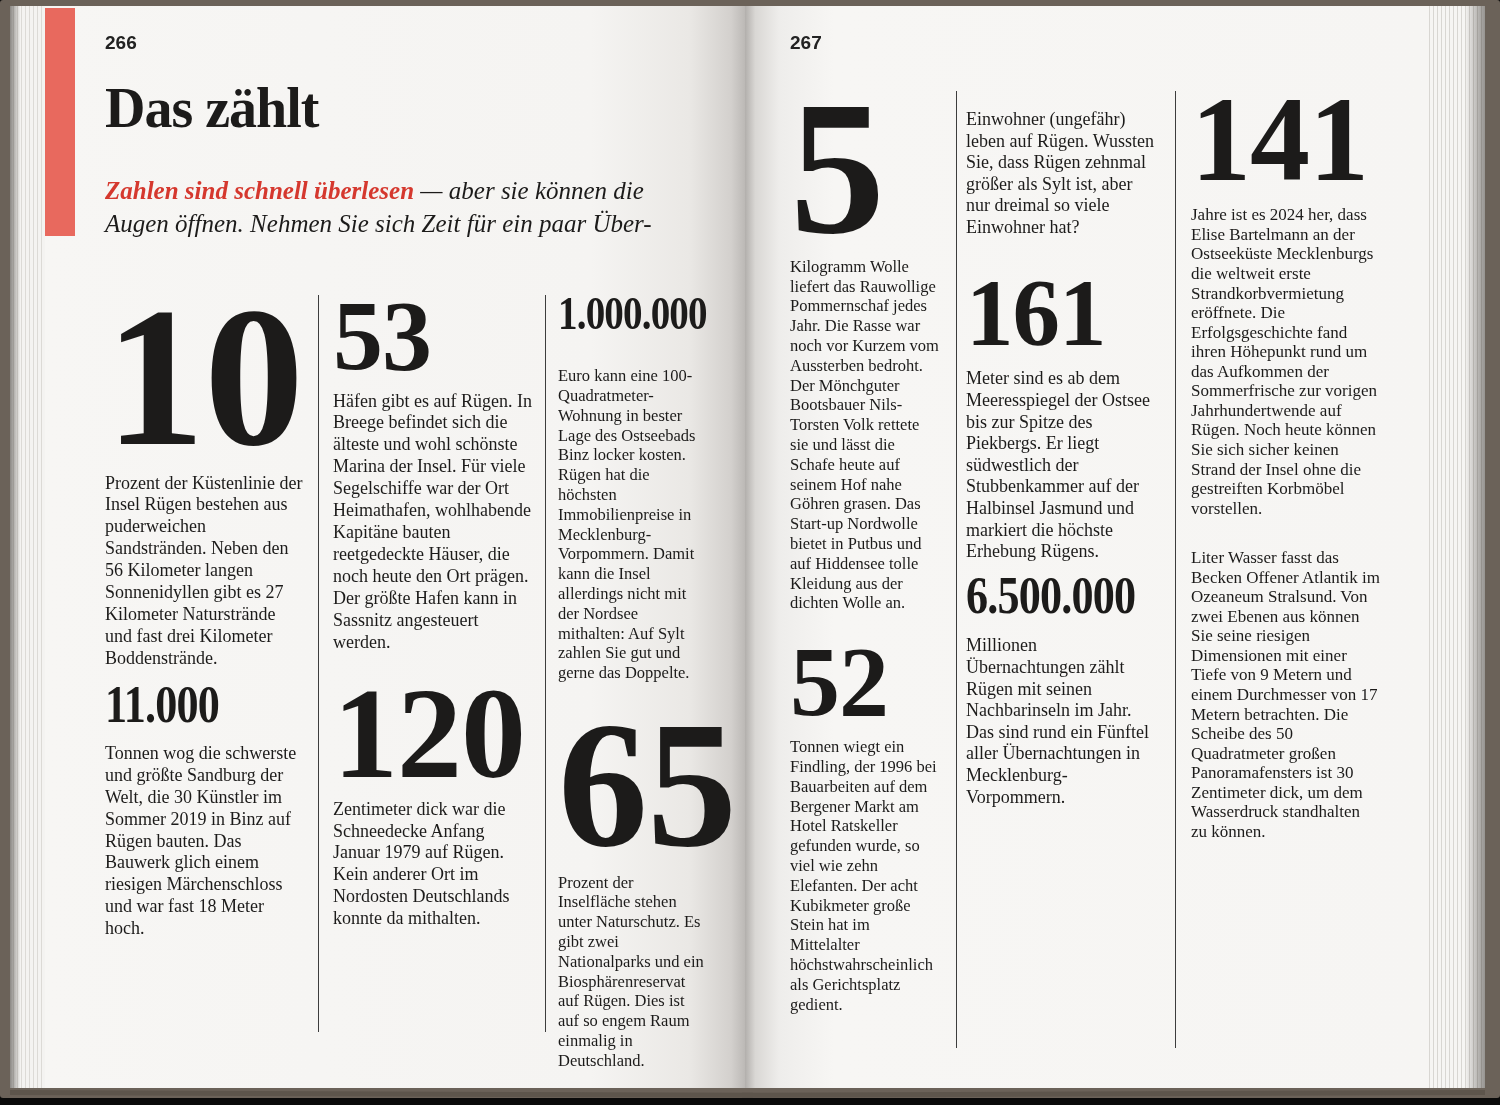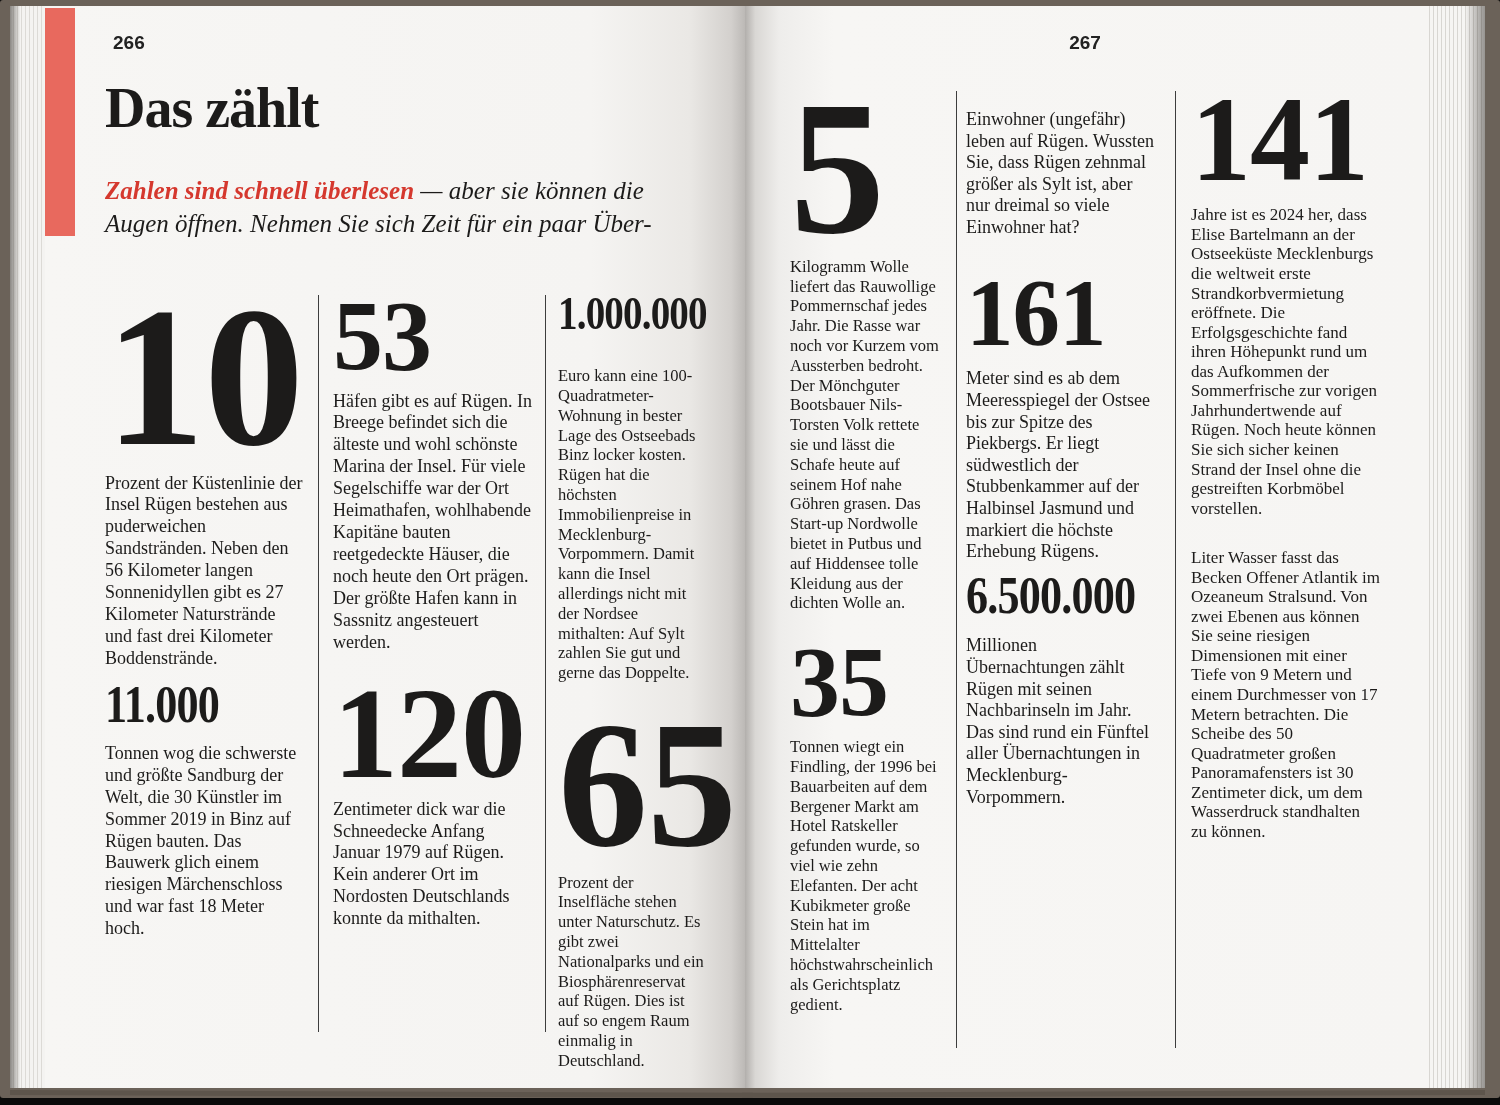--- a/index.html
+++ b/index.html
@@ -15,21 +15,21 @@
       linear-gradient(to left,rgba(35,30,25,.45) 0,rgba(35,30,25,0) 35%),
       repeating-linear-gradient(to left,#f6f5f3 0 3px,#d8d6d2 3px 4px);}
   .page{position:relative;height:100%;box-sizing:border-box;}
   .page.pleft{width:700px;background:linear-gradient(to right,#f7f6f4 0,#f5f4f2 78%,#eae8e5 92%,#d3d0cd 98%,#bcb9b6 100%);}
   .page.pright{flex:1;background:linear-gradient(to right,#b2afac 0,#d9d7d4 1.5%,#eeedeb 5%,#f7f6f4 13%,#f6f5f3 100%);}
 
   .accent-bar{position:absolute;left:0;top:2px;width:30px;height:228px;background:var(--accent,#e8695e);}
 
   .pagenum{font-family:"Liberation Sans",sans-serif;font-weight:bold;font-size:19px;color:#222;}
   .pl-head{padding:26px 50px 0 60px;}
-  .pl-head .pagenum{display:block;margin-left:8px;}
+  .pl-head .pagenum{display:block;}
   .title{margin-top:26px;font-size:56px;font-weight:bold;letter-spacing:-1px;line-height:1;}
   .intro{margin-top:22px;font-size:25px;line-height:1.34;font-style:italic;}
   .intro .red{color:var(--red,#d5382e);font-weight:bold;}
 
   .cols{display:flex;align-items:flex-start;}
   .cols-left{margin-left:60px;height:737px;margin-top:54px;}
   .cols-right{margin-left:45px;height:957px;margin-top:37px;}
   .col{height:100%;box-sizing:border-box;}
   .col + .col{border-left:1px solid #3d3d3d;}
 
@@ -41,21 +41,21 @@
   .c6{flex:1;padding-left:15px;padding-right:48px;}
 
   .num{font-weight:bold;line-height:.82;letter-spacing:-1px;white-space:nowrap;}
   .sq{display:inline-block;transform:scaleX(.85);transform-origin:0 50%;}
   .txt{margin:0;}
   .c1 .txt,.c2 .txt{font-size:18px;line-height:1.22;}
   .c3 .txt,.c4 .txt{font-size:16.5px;line-height:1.2;}
   .c5 .txt{font-size:18px;line-height:1.2;}
   .c6 .txt{font-size:17px;line-height:1.15;}
 
-  .pr-head{padding:26px 48px 0 45px;text-align:center;}
+  .pr-head{padding:26px 48px 0 45px;text-align:left;}
 
   .base{position:absolute;left:10px;right:15px;bottom:8px;height:8px;}
   .base .half{position:absolute;top:1px;width:50.4%;height:5px;background:#5d554c;}
   .base .half.l{left:0;transform:rotate(.22deg);transform-origin:left center;}
   .base .half.r{right:0;transform:rotate(-.22deg);transform-origin:right center;}
 </style>
 </head>
 <body>
 
 <div class="scene">
@@ -114,21 +114,21 @@
         <span class="pagenum">267</span>
       </div>
 
       <div class="cols cols-right">
         <div class="col c4">
           <div class="stat">
             <div class="num" style="font-size:190px">5</div>
             <p class="txt" style="margin-top:10px">Kilogramm Wolle liefert das Rauwollige Pommernschaf jedes Jahr. Die Rasse war noch vor Kurzem vom Aussterben bedroht. Der Mönchguter Bootsbauer Nils-Torsten Volk rettete sie und lässt die Schafe heute auf seinem Hof nahe Göhren grasen. Das Start-up Nordwolle bietet in Putbus und auf Hiddensee tolle Kleidung aus der dichten Wolle an.</p>
           </div>
           <div class="stat" style="margin-top:28px">
-            <div class="num" style="font-size:100px">35</div>
+            <div class="num" style="font-size:100px">52</div>
             <p class="txt" style="margin-top:14px">Tonnen wiegt ein Findling, der 1996 bei Bauarbeiten auf dem Bergener Markt am Hotel Ratskeller gefunden wurde, so viel wie zehn Elefanten. Der acht Kubikmeter große Stein hat im Mittelalter höchstwahrscheinlich als Gerichtsplatz gedient.</p>
           </div>
         </div>
         <div class="col c5">
           <div class="stat">
             <p class="txt" style="margin-top:18px">Einwohner (ungefähr) leben auf Rügen. Wussten Sie, dass Rügen zehnmal größer als Sylt ist, aber nur dreimal so viele Einwohner hat?</p>
           </div>
           <div class="stat" style="margin-top:36px">
             <div class="num" style="font-size:95px">161</div>
             <p class="txt" style="margin-top:16px">Meter sind es ab dem Meeresspiegel der Ostsee bis zur Spitze des Piekbergs. Er liegt südwestlich der Stubbenkammer auf der Halbinsel Jasmund und markiert die höchste Erhebung Rügens.</p>

